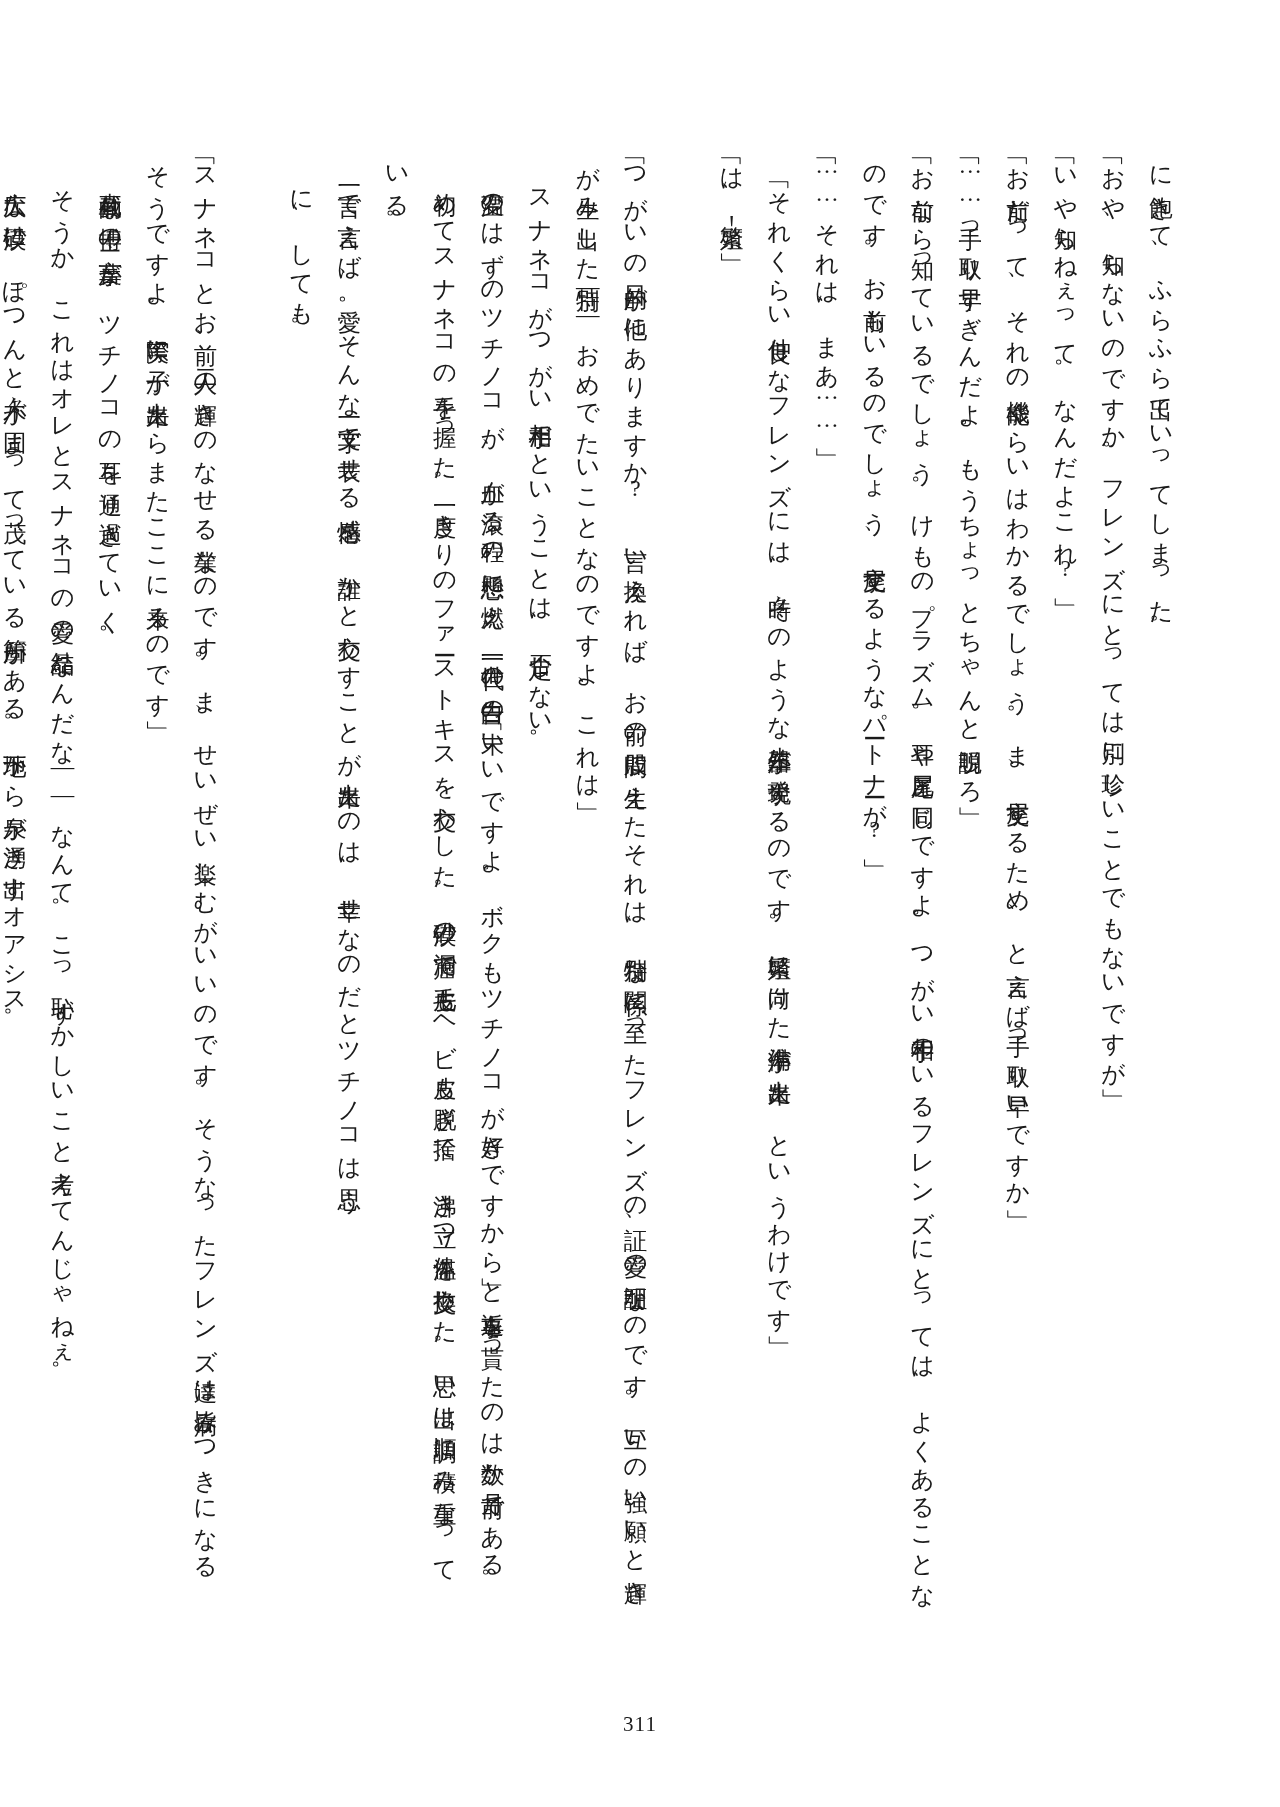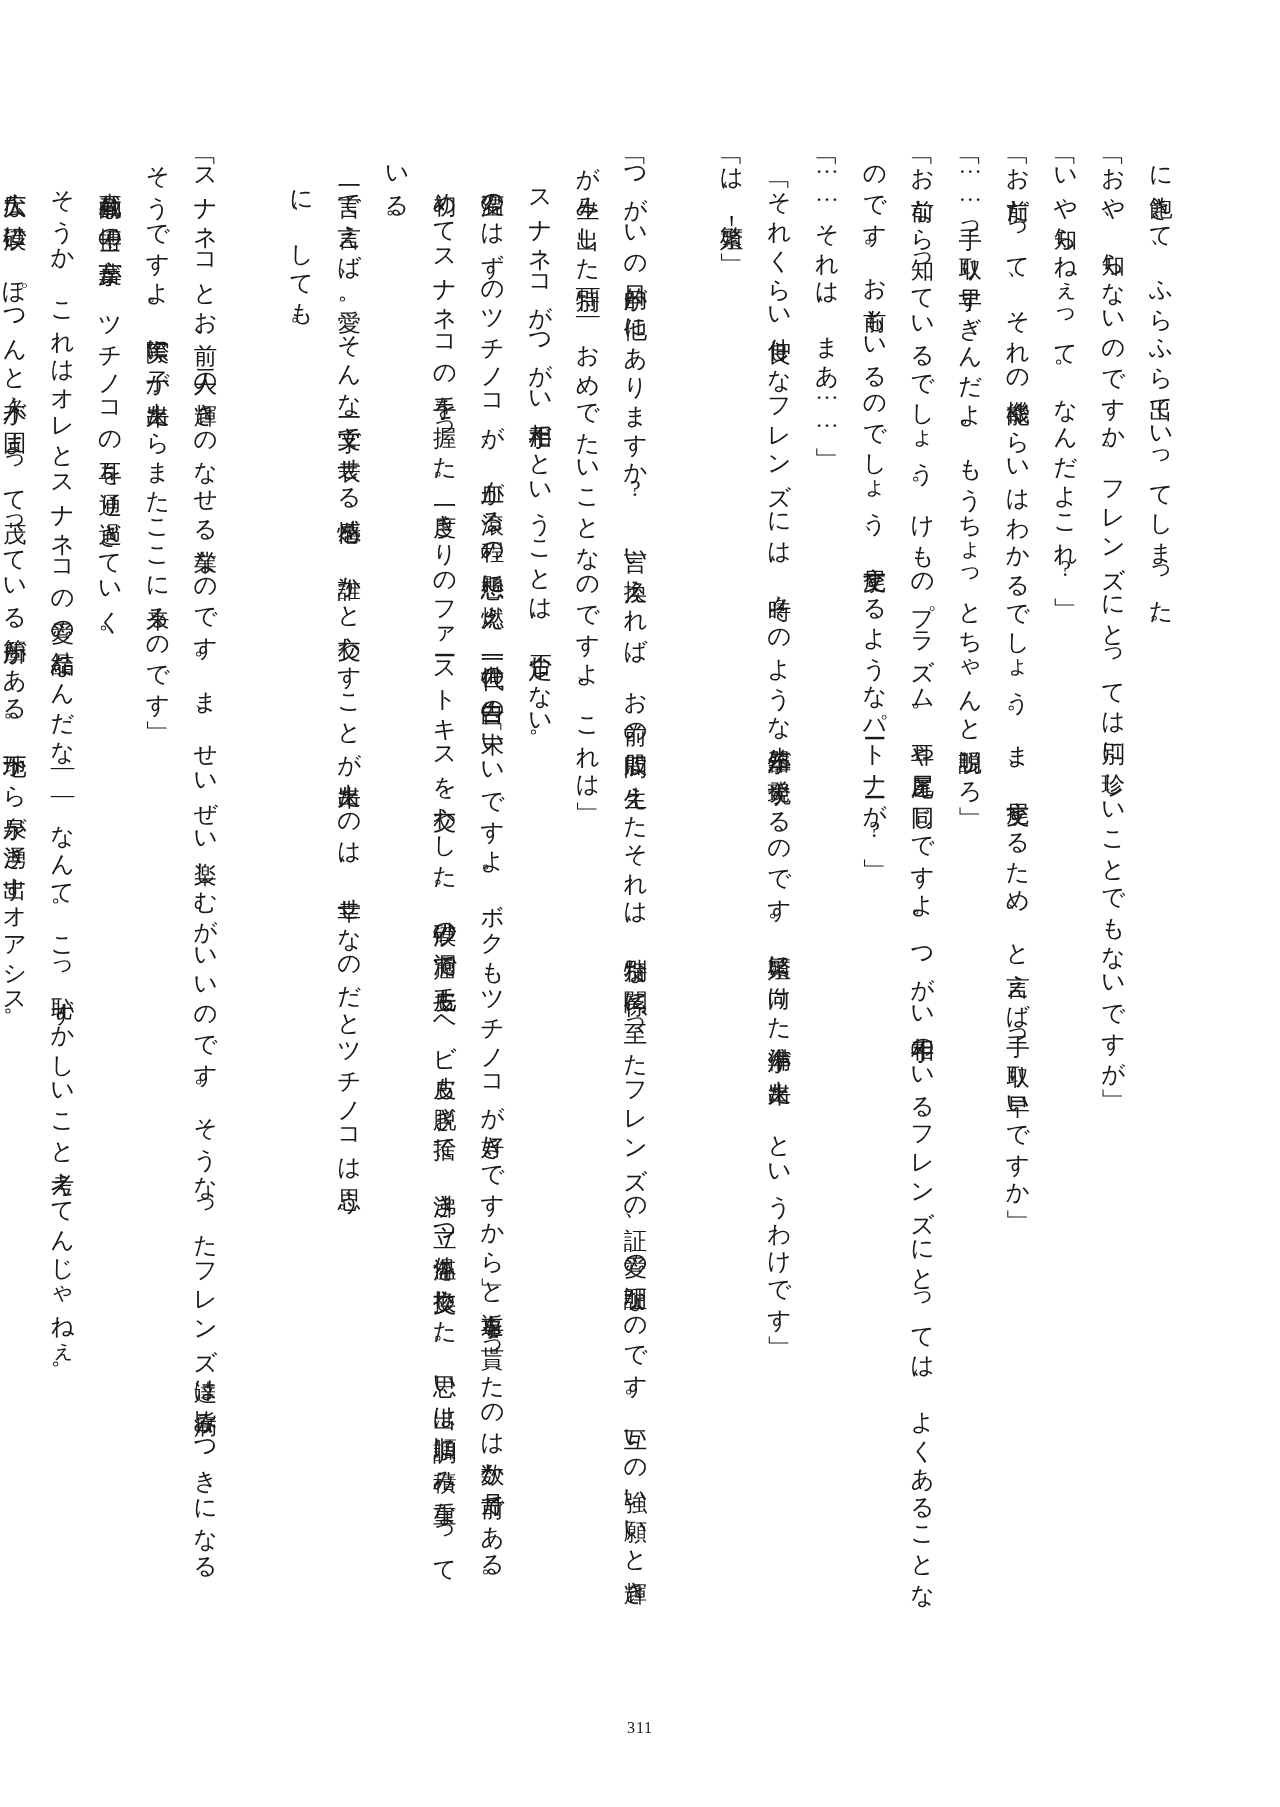--- a/index.html
+++ b/index.html
@@ -64,21 +64,21 @@
     width: 2.06em;
   }
 
   
   .folio {
     position: absolute;
     bottom: 70px;
     left: 0;
     right: 0;
     text-align: center;
-    font-size: 16px;
+    font-size: 21px;
     letter-spacing: 0.05em;
     font-family: "Liberation Serif", "DejaVu Serif", serif;
     color: #1a1a1a;
     margin-top: 28px;
   }
 </style>
 </head>
 <body>
 
 <div class="page">

